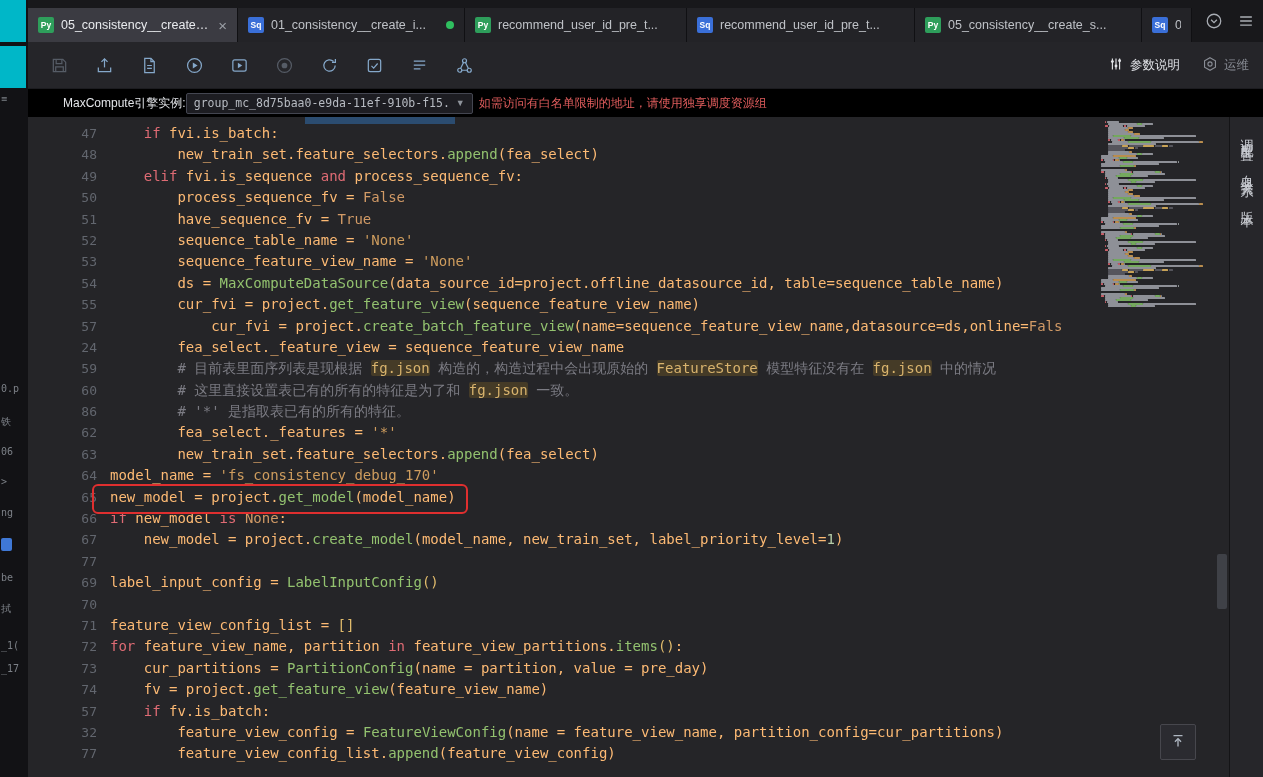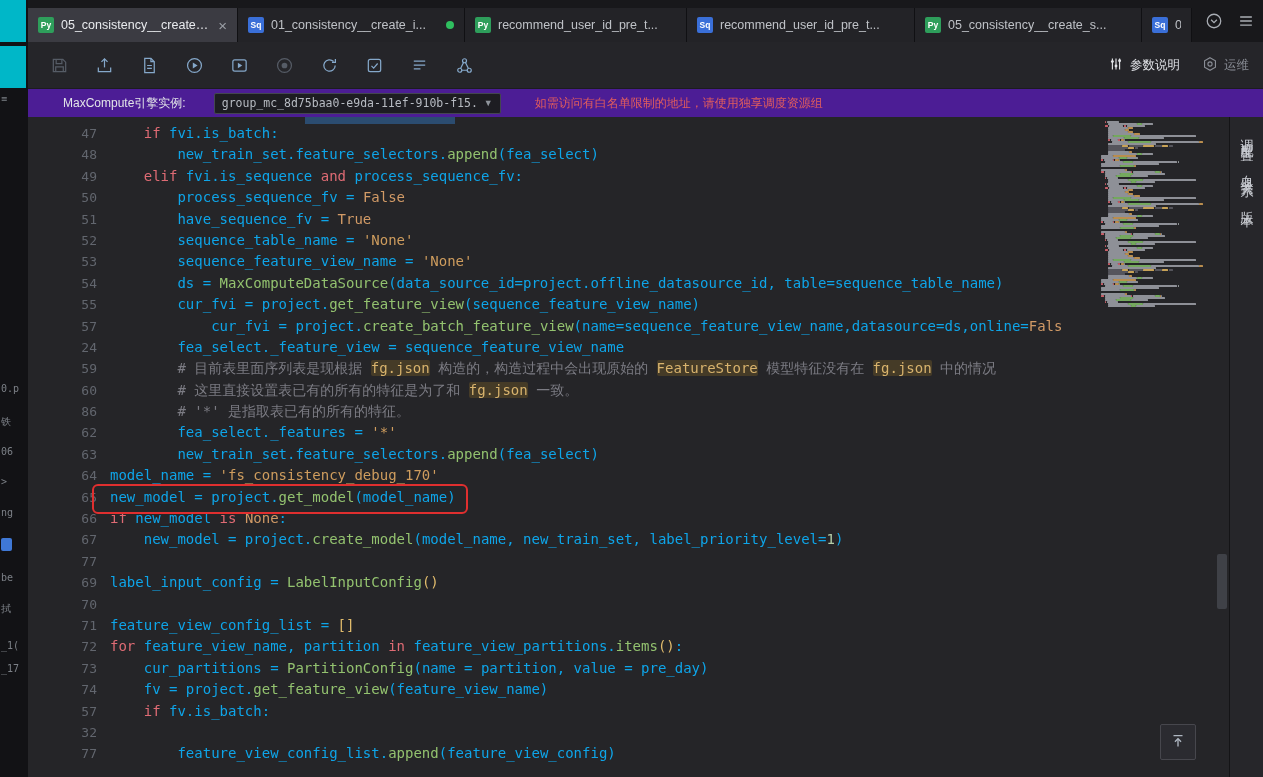--- a/index.html
+++ b/index.html
@@ -35,35 +35,35 @@
   
   .toolbar{height:46px;flex:none;background:#252529;border-bottom:1px solid #1c1c20;display:flex;align-items:center;padding:0 14px 0 17px;gap:17px;}
   .tbtn{width:28px;height:28px;display:flex;align-items:center;justify-content:center;color:#85a8ca;cursor:pointer;flex:none;}
   .tbtn.disabled{color:#565c66;cursor:default;}
   .tb-right{margin-left:auto;display:flex;align-items:center;gap:22px;}
   .tb-item{display:flex;align-items:center;gap:6px;font-size:12.5px;color:#e3e5e9;cursor:pointer;}
   .tb-item.dim{color:#8a8e96;}
   .tb-item svg{flex:none;}
 
   
-  .engine-bar{height:28px;flex:none;background:#4c1d95;display:flex;align-items:center;padding-left:35px;gap:28px;}
+  .engine-bar{height:28px;flex:none;background:#000000;display:flex;align-items:center;padding-left:35px;gap:0;}
   .engine-label{font-size:12px;color:#e2e4e8;white-space:nowrap;}
   .engine-select{width:287px;height:21px;background:#1d1d22;border:1px solid #444651;border-radius:2px;display:flex;align-items:center;padding:0 7px;box-sizing:border-box;cursor:pointer;flex:none;}
   .engine-value{font-size:11.5px;color:#b7bbc2;flex:1;white-space:nowrap;overflow:hidden;font-family:"DejaVu Sans Mono",monospace;}
   .engine-chev{color:#8f949c;font-size:9px;flex:none;margin-left:4px;}
   .engine-warning{font-size:12px;color:#e25d5d;margin-left:6px;white-space:nowrap;}
 
   
   .bottom-row{flex:1;display:flex;min-height:0;}
   .editor-wrap{flex:1;min-width:0;position:relative;background:#252528;overflow:hidden;}
   .code-area{position:absolute;top:6px;left:0;right:134px;font-family:"DejaVu Sans Mono",monospace;font-size:14px;line-height:21.4px;overflow:hidden;bottom:0;}
   .row{display:flex;height:21.4px;}
   .ln{width:69px;text-align:right;color:#62666e;flex:none;font-size:13px;}
   .ct{margin-left:13px;white-space:pre;}
-  .tx{color:#0ea5e9;}
+  .tx{color:#fdba74;}
   .kw{color:#df6b74;}
   .fn{color:#93c26f;}
   .st{color:#cf9d5e;}
   .cs{color:#d19a66;}
   .nm{color:#b5cea8;}
   .cm{color:#7b7b83;}
   .hl{color:#d8b36d;background:rgba(145,112,40,.3);border-radius:2px;}
   .br{color:#e0bb6c;}
 
   .annotation{position:absolute;left:64px;top:367px;width:372px;height:26px;border:2px solid #e02f2f;border-radius:6px;pointer-events:none;}
@@ -358,20 +358,21 @@
             <div class="row">
               <span class="ln">74</span>
               <span class="ct"><span class="tx">    fv = project.</span><span class="fn">get_feature_view</span><span class="tx">(feature_view_name)</span></span>
             </div>
             <div class="row">
               <span class="ln">57</span>
               <span class="ct"><span class="tx">    </span><span class="kw">if</span><span class="tx"> fv.is_batch:</span></span>
             </div>
             <div class="row">
               <span class="ln">32</span>
+              <span class="ct"><span class="tx">        feature_view_config = </span><span class="fn">FeatureViewConfig</span><span class="tx">(name = feature_view_name, partition_config=cur_partitions)</span></span>
             </div>
             <div class="row">
               <span class="ln">77</span>
               <span class="ct"><span class="tx">        feature_view_config_list.</span><span class="fn">append</span><span class="tx">(feature_view_config)</span></span>
             </div>
           </div>
         <div class="selart"></div>
         <div class="annotation"></div>
         <div class="minimap" id="minimap">
             <div class="mrow">

